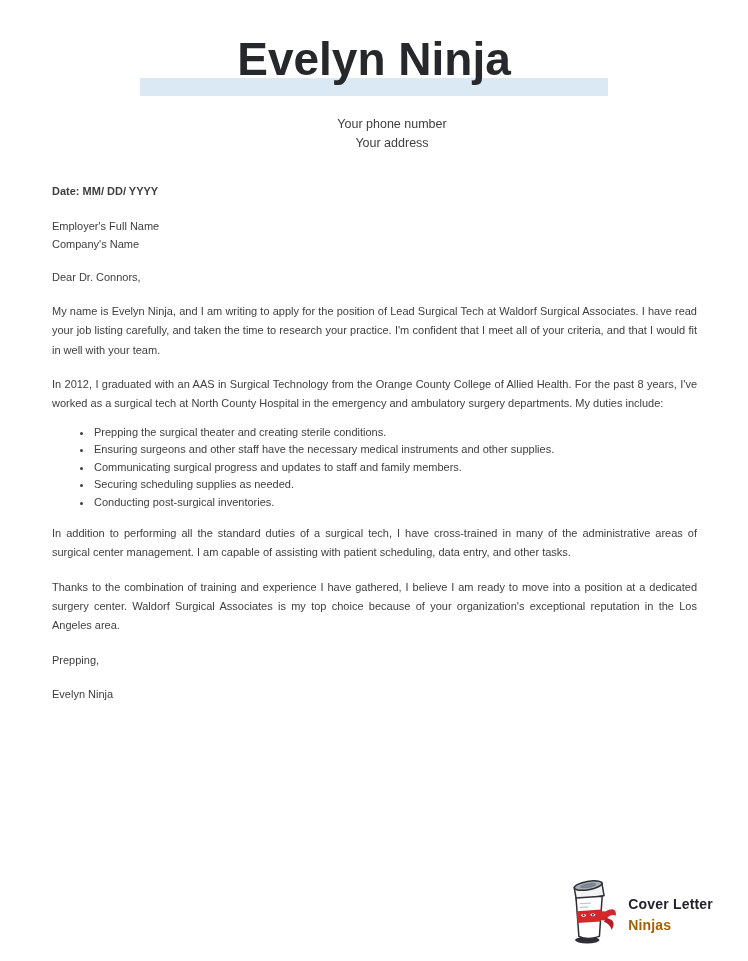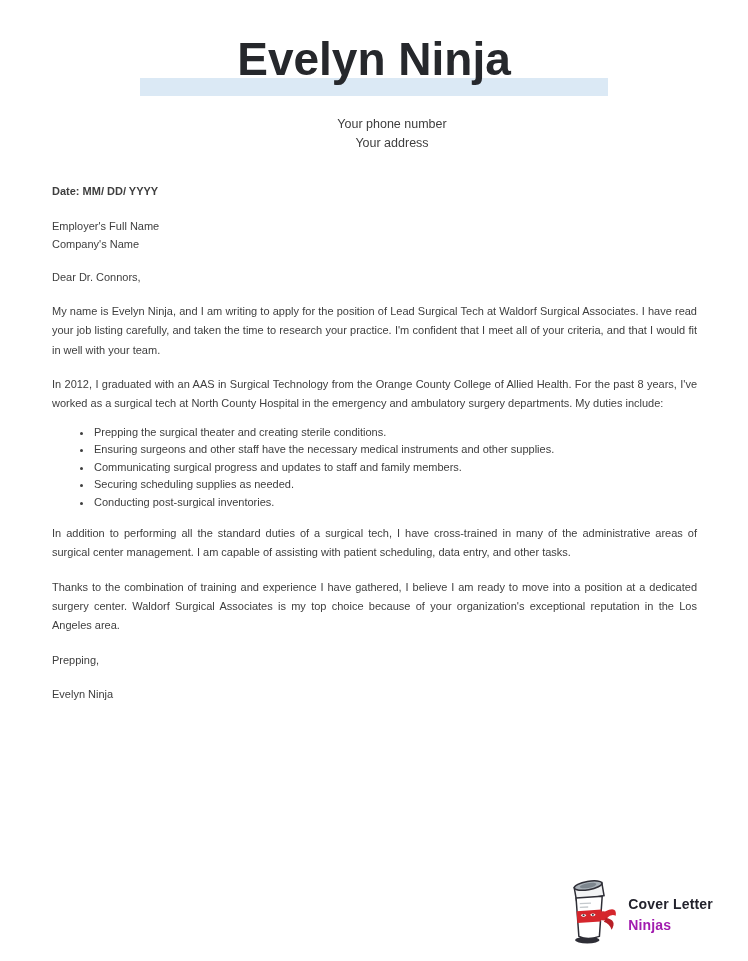--- a/index.html
+++ b/index.html
@@ -68,21 +68,21 @@
   
   .logo {
     position: absolute;
     right: 35px; bottom: 11px;
     display: flex;
     align-items: center;
     gap: 9px;
   }
   .logo-text { line-height: 21px; font-weight: 700; font-size: 14px; letter-spacing: 0.2px; }
   .logo-text .l1 { color: #23232d; }
-  .logo-text .l2 { color: #a21caf; }
+  .logo-text .l2 { color: #a16207; }
 </style>
 </head>
 <body>
 
 <div class="header">
   <div class="band"></div>
   <h1 class="title">Evelyn Ninja</h1>
 </div>
 
 <div class="contact">

